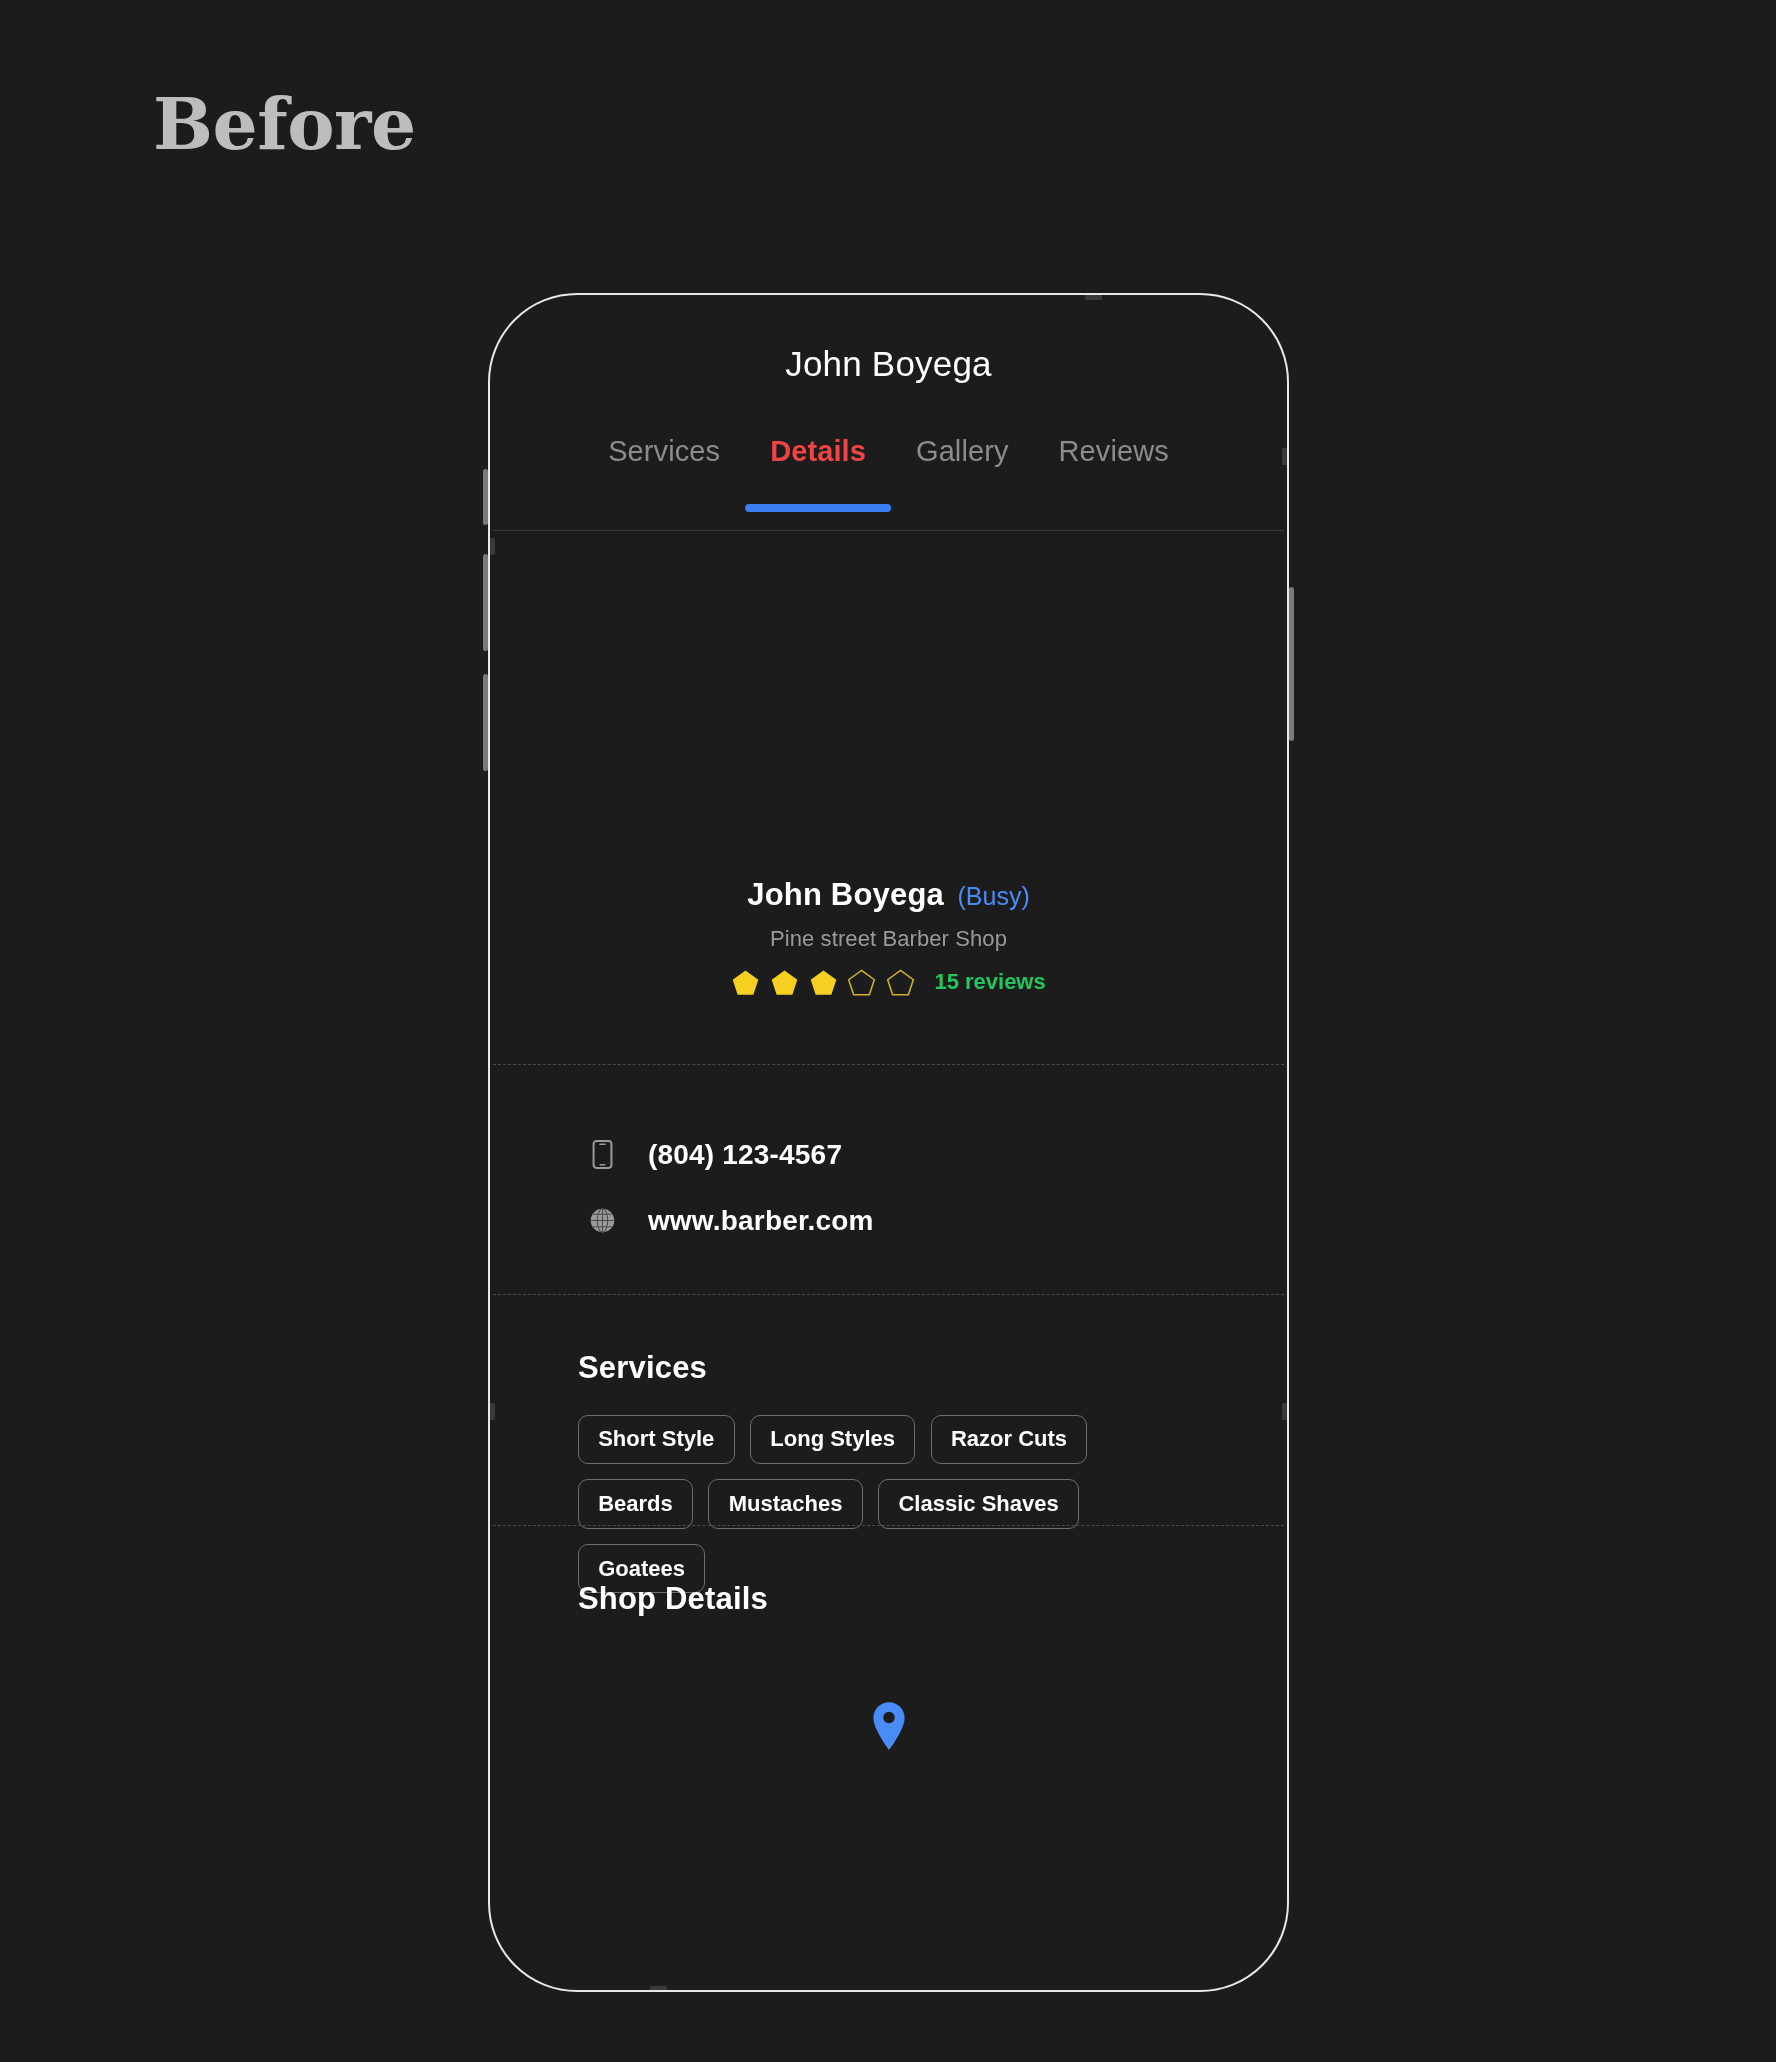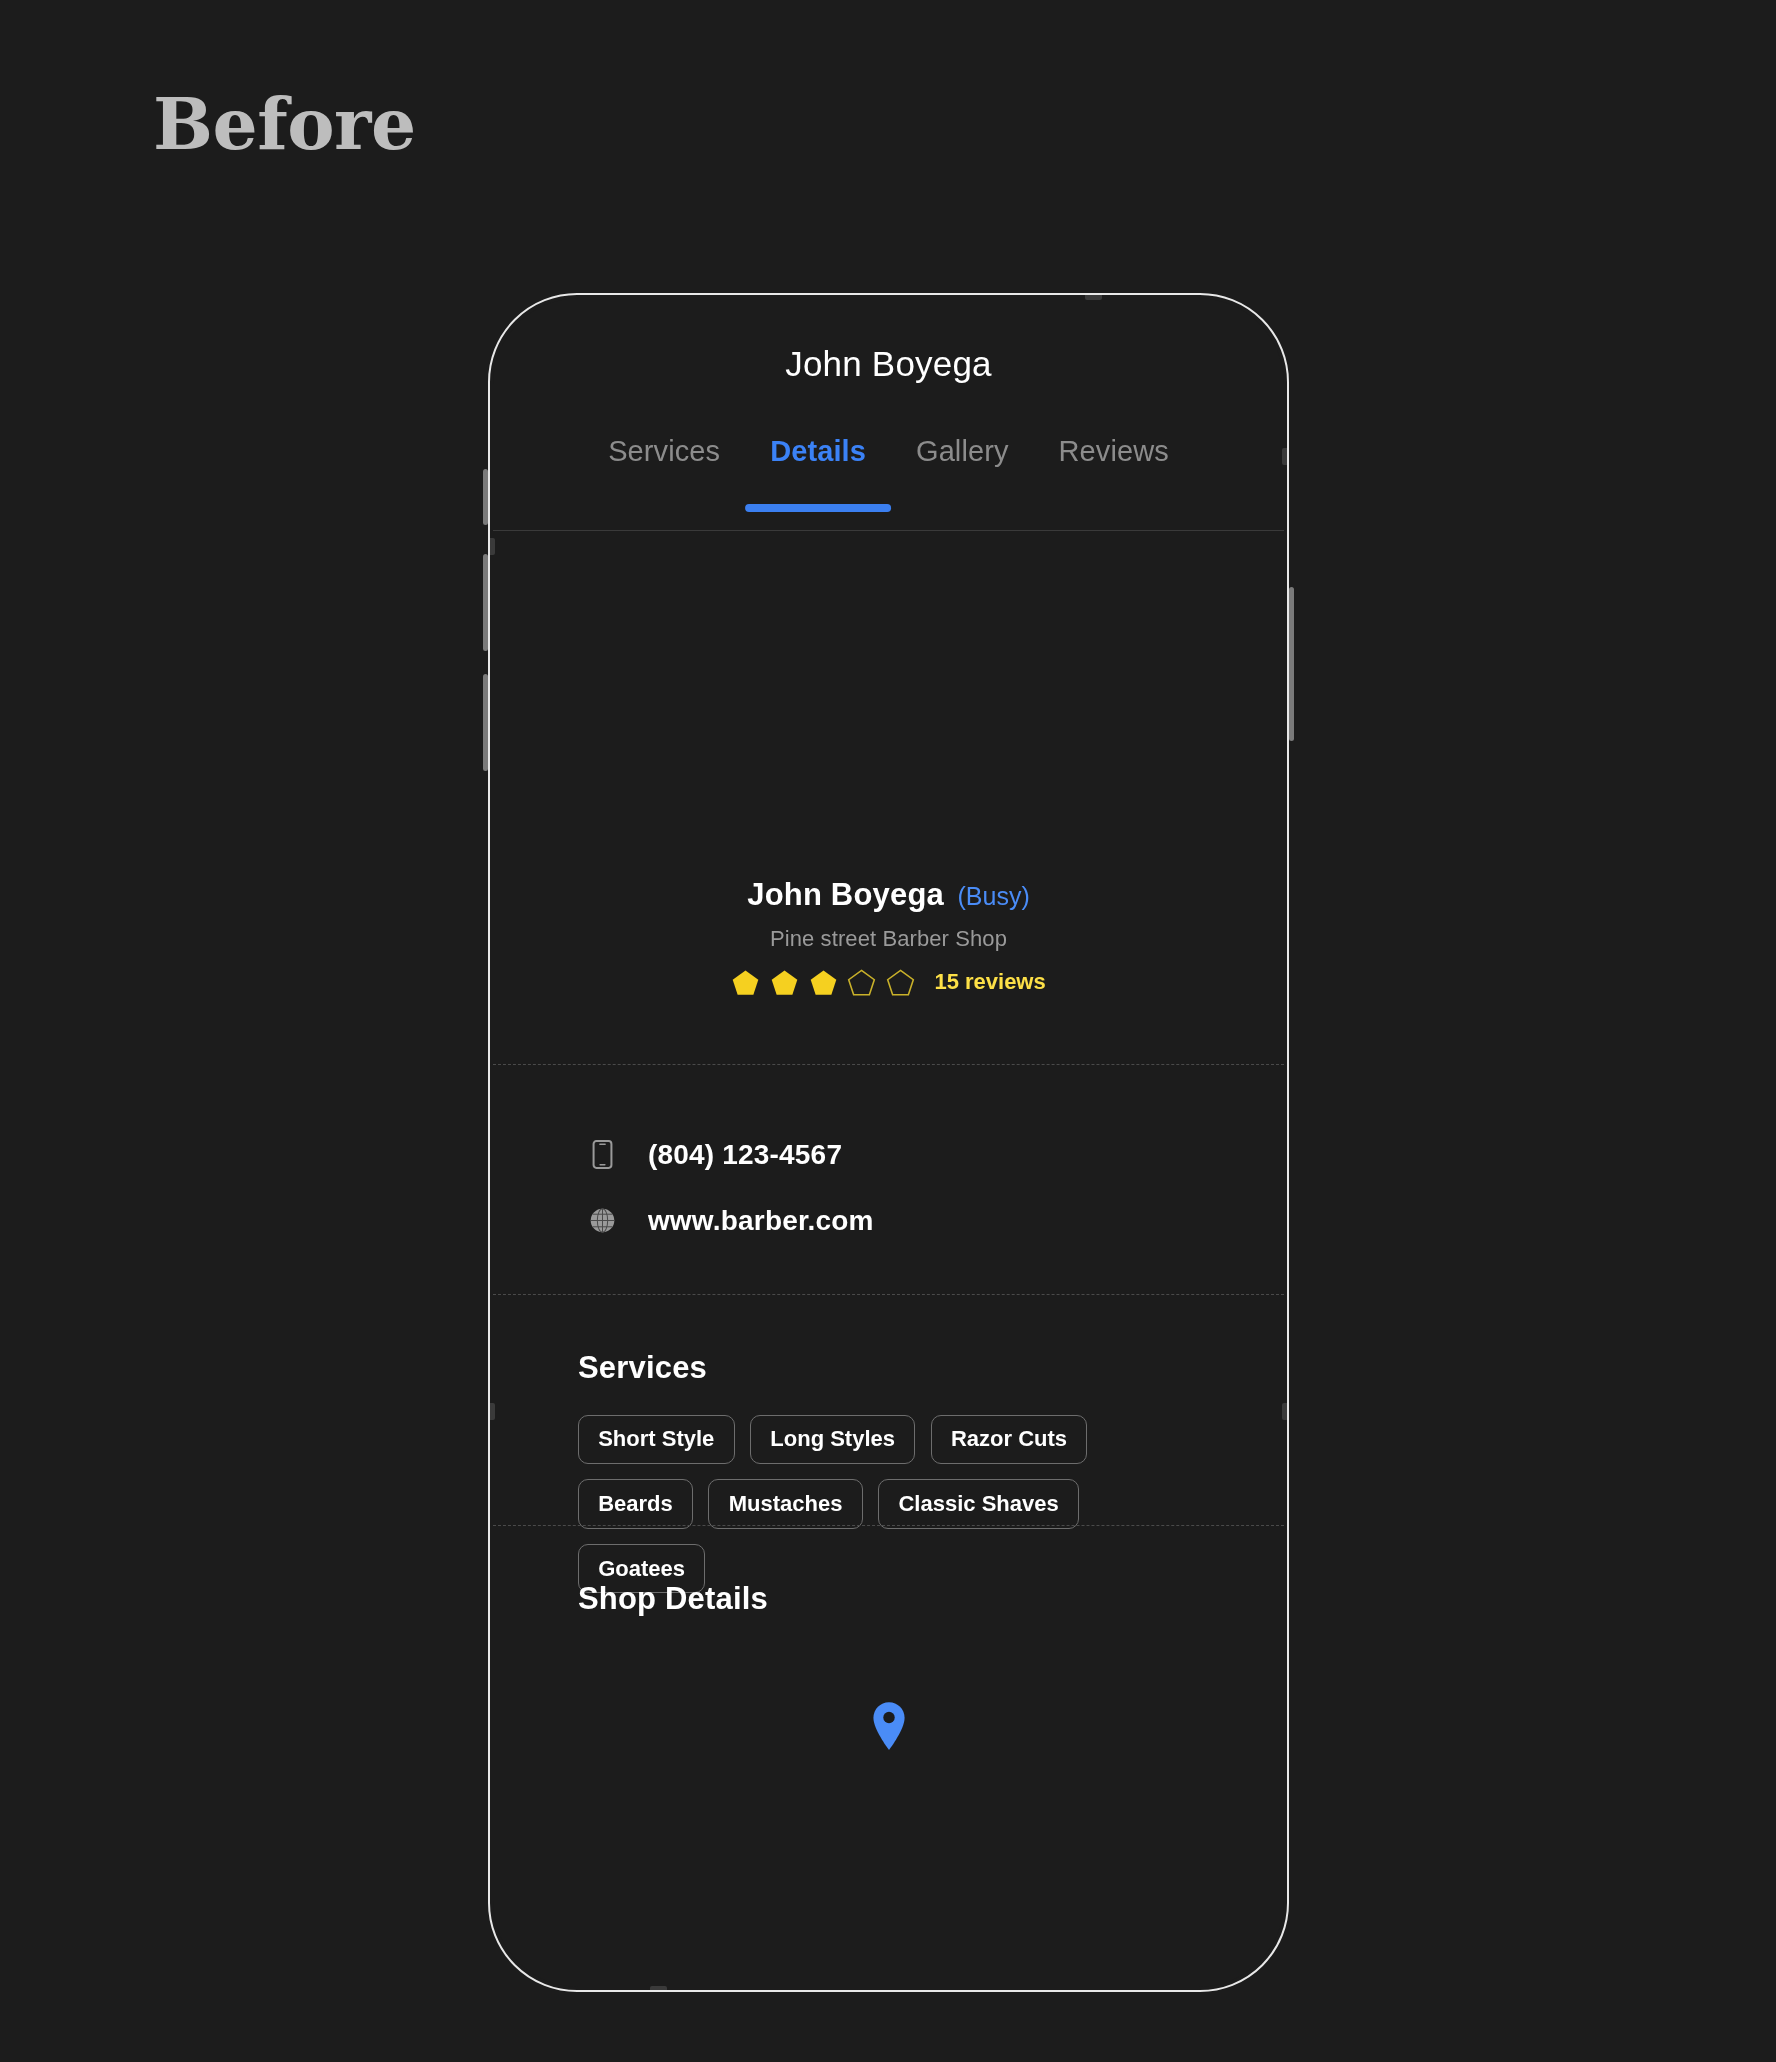--- a/index.html
+++ b/index.html
@@ -119,21 +119,21 @@
   }
   .tab {
     position: relative;
     font-size: 29px;
     font-weight: 500;
     color: #8c8c8c;
     padding: 0 25px;
     letter-spacing: 0.1px;
     cursor: pointer;
   }
-  .tab.active { color: #3b82f6; font-weight: 700; }
+  .tab.active { color: #ef4444; font-weight: 700; }
   .tab.active::after {
     content: "";
     position: absolute;
     left: 50%;
     transform: translateX(-50%);
     bottom: -44px;
     width: 100%;
     height: 7.7px;
     background: #3b7ff0;
     border-radius: 3.9px;
@@ -193,21 +193,21 @@
     display: flex;
     justify-content: center;
     align-items: center;
     gap: 9.7px;
   }
   .pent { display: block; }
   .reviews-text {
     margin-left: 9.7px;
     font-size: 22px;
     font-weight: 700;
-    color: #fde047;
+    color: #22c55e;
   }
 
   .dash-sep {
     position: absolute;
     left: 0;
     right: 0;
     height: 0;
     border-top: 1.9px dashed #4a4a4a;
   }
   .sep1 { top: 533px; }

